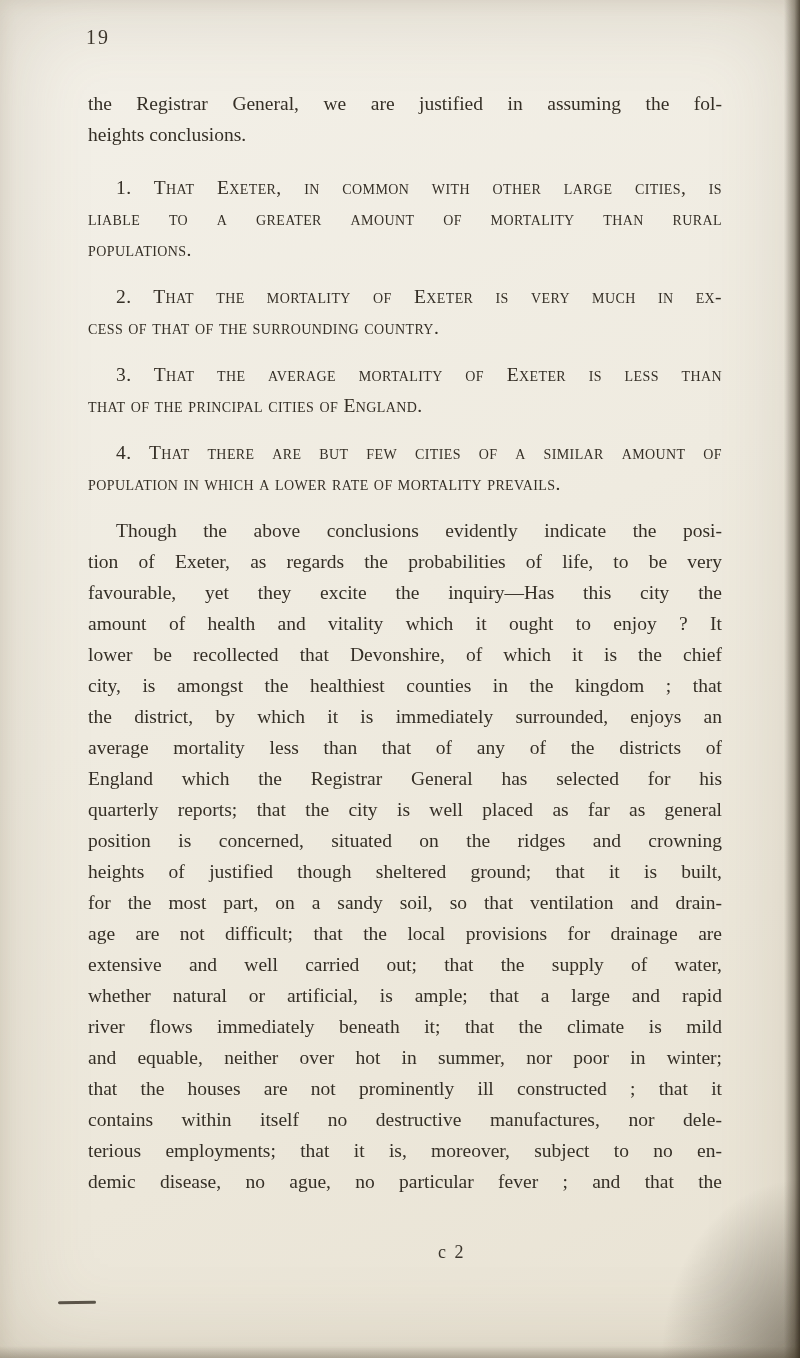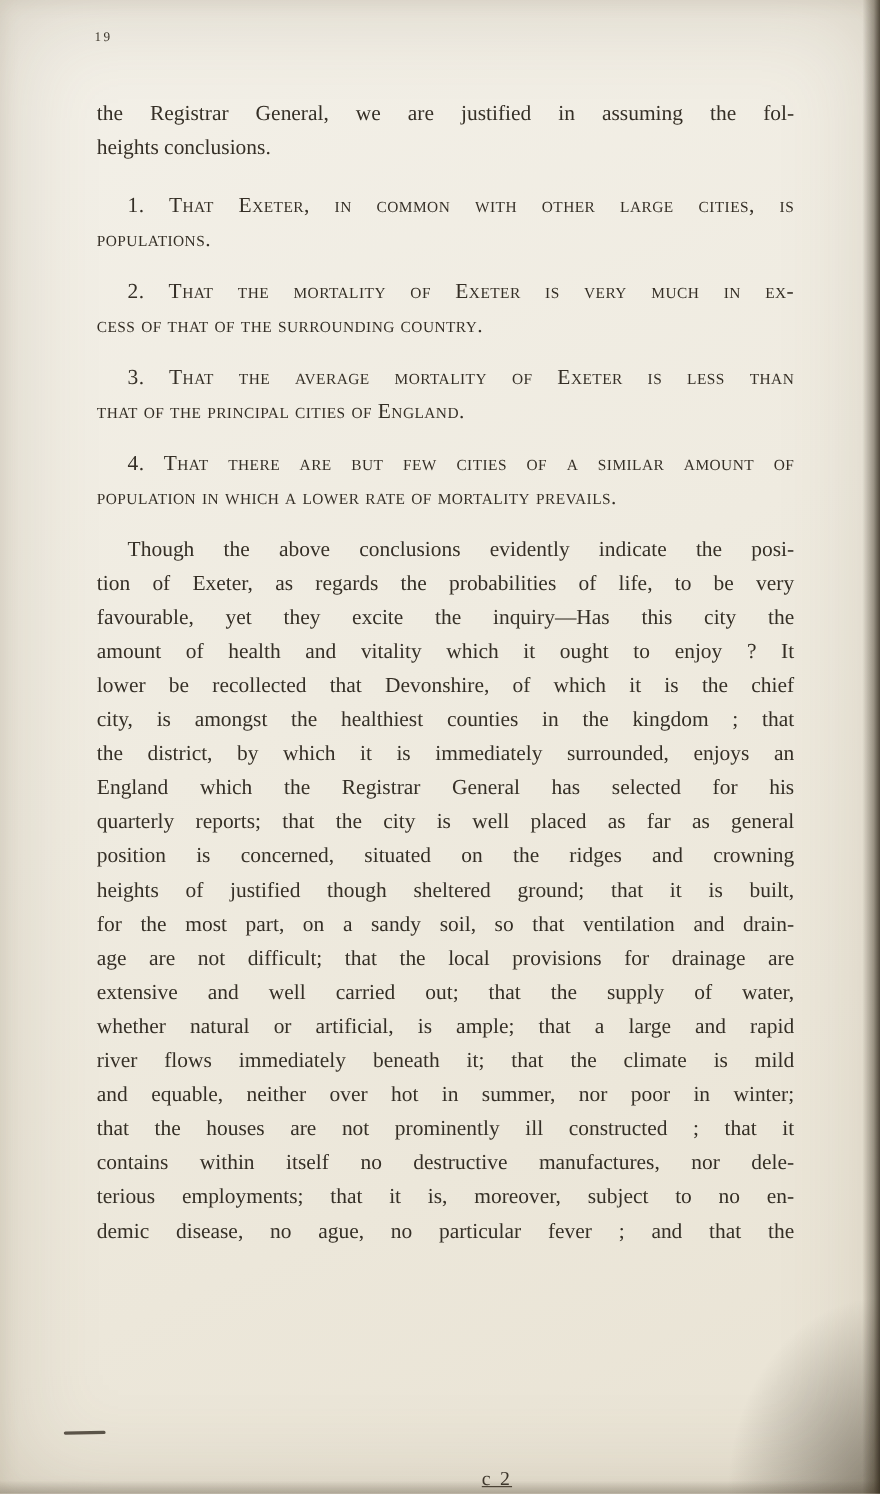--- a/index.html
+++ b/index.html
@@ -31,25 +31,25 @@
   .corner-br {
     position: absolute; right: 0; bottom: 0; width: 140px; height: 180px;
     background: radial-gradient(ellipse at bottom right, rgba(30,24,14,0.45), rgba(30,24,14,0) 70%);
   }
   .mark-bottom-left {
     position: absolute; left: 58px; top: 1301px; width: 38px; height: 3px;
     background: rgba(35, 28, 18, 0.72); border-radius: 2px; transform: rotate(-1deg);
   }
   .page-number {
     position: absolute; left: 86px; top: 26px;
-    font-size: 12px; letter-spacing: 2px; color: #3b352c;
+    font-size: 20px; letter-spacing: 2px; color: #3b352c;
   }
   .signature {
-    position: absolute; left: 438px; top: 1334px;
-    font-size: 18px; letter-spacing: 2px; color: #3b352c; text-decoration: underline;
+    position: absolute; left: 438px; top: 1242px;
+    font-size: 18px; letter-spacing: 2px; color: #3b352c;
   }
   .text-block {
     position: absolute; left: 88px; top: 88px; width: 634px;
     font-size: 19.5px; line-height: 31px;
     text-rendering: optimizeLegibility;
   }
   .paragraph { margin: 0 0 16px 0; }
   .paragraph.p-body { margin-bottom: 22px; }
   .paragraph.p-discussion { margin-top: 10px; margin-bottom: 0; }
   .line {
@@ -69,20 +69,21 @@
 <div class="page">
   <div class="page-number">19</div>
 
   <div class="text-block">
       <div class="paragraph p-body">
         <div class="line">the Registrar General, we are justified in assuming the fol-</div>
         <div class="line last">heights conclusions.</div>
       </div>
       <div class="paragraph p-conclusion">
         <div class="line indent">1. That Exeter, in common with other large cities, is</div>
+        <div class="line">liable to a greater amount of mortality than rural</div>
         <div class="line last">populations.</div>
       </div>
       <div class="paragraph p-conclusion">
         <div class="line indent">2. That the mortality of Exeter is very much in ex-</div>
         <div class="line last">cess of that of the surrounding country.</div>
       </div>
       <div class="paragraph p-conclusion">
         <div class="line indent">3. That the average mortality of Exeter is less than</div>
         <div class="line last">that of the principal cities of England.</div>
       </div>
@@ -91,20 +92,21 @@
         <div class="line last">population in which a lower rate of mortality prevails.</div>
       </div>
       <div class="paragraph p-discussion">
         <div class="line indent">Though the above conclusions evidently indicate the posi-</div>
         <div class="line">tion of Exeter, as regards the probabilities of life, to be very</div>
         <div class="line">favourable, yet they excite the inquiry—Has this city the</div>
         <div class="line">amount of health and vitality which it ought to enjoy ? It</div>
         <div class="line">lower be recollected that Devonshire, of which it is the chief</div>
         <div class="line">city, is amongst the healthiest counties in the kingdom ; that</div>
         <div class="line">the district, by which it is immediately surrounded, enjoys an</div>
+        <div class="line">average mortality less than that of any of the districts of</div>
         <div class="line">England which the Registrar General has selected for his</div>
         <div class="line">quarterly reports; that the city is well placed as far as general</div>
         <div class="line">position is concerned, situated on the ridges and crowning</div>
         <div class="line">heights of justified though sheltered ground; that it is built,</div>
         <div class="line">for the most part, on a sandy soil, so that ventilation and drain-</div>
         <div class="line">age are not difficult; that the local provisions for drainage are</div>
         <div class="line">extensive and well carried out; that the supply of water,</div>
         <div class="line">whether natural or artificial, is ample; that a large and rapid</div>
         <div class="line">river flows immediately beneath it; that the climate is mild</div>
         <div class="line">and equable, neither over hot in summer, nor poor in winter;</div>

